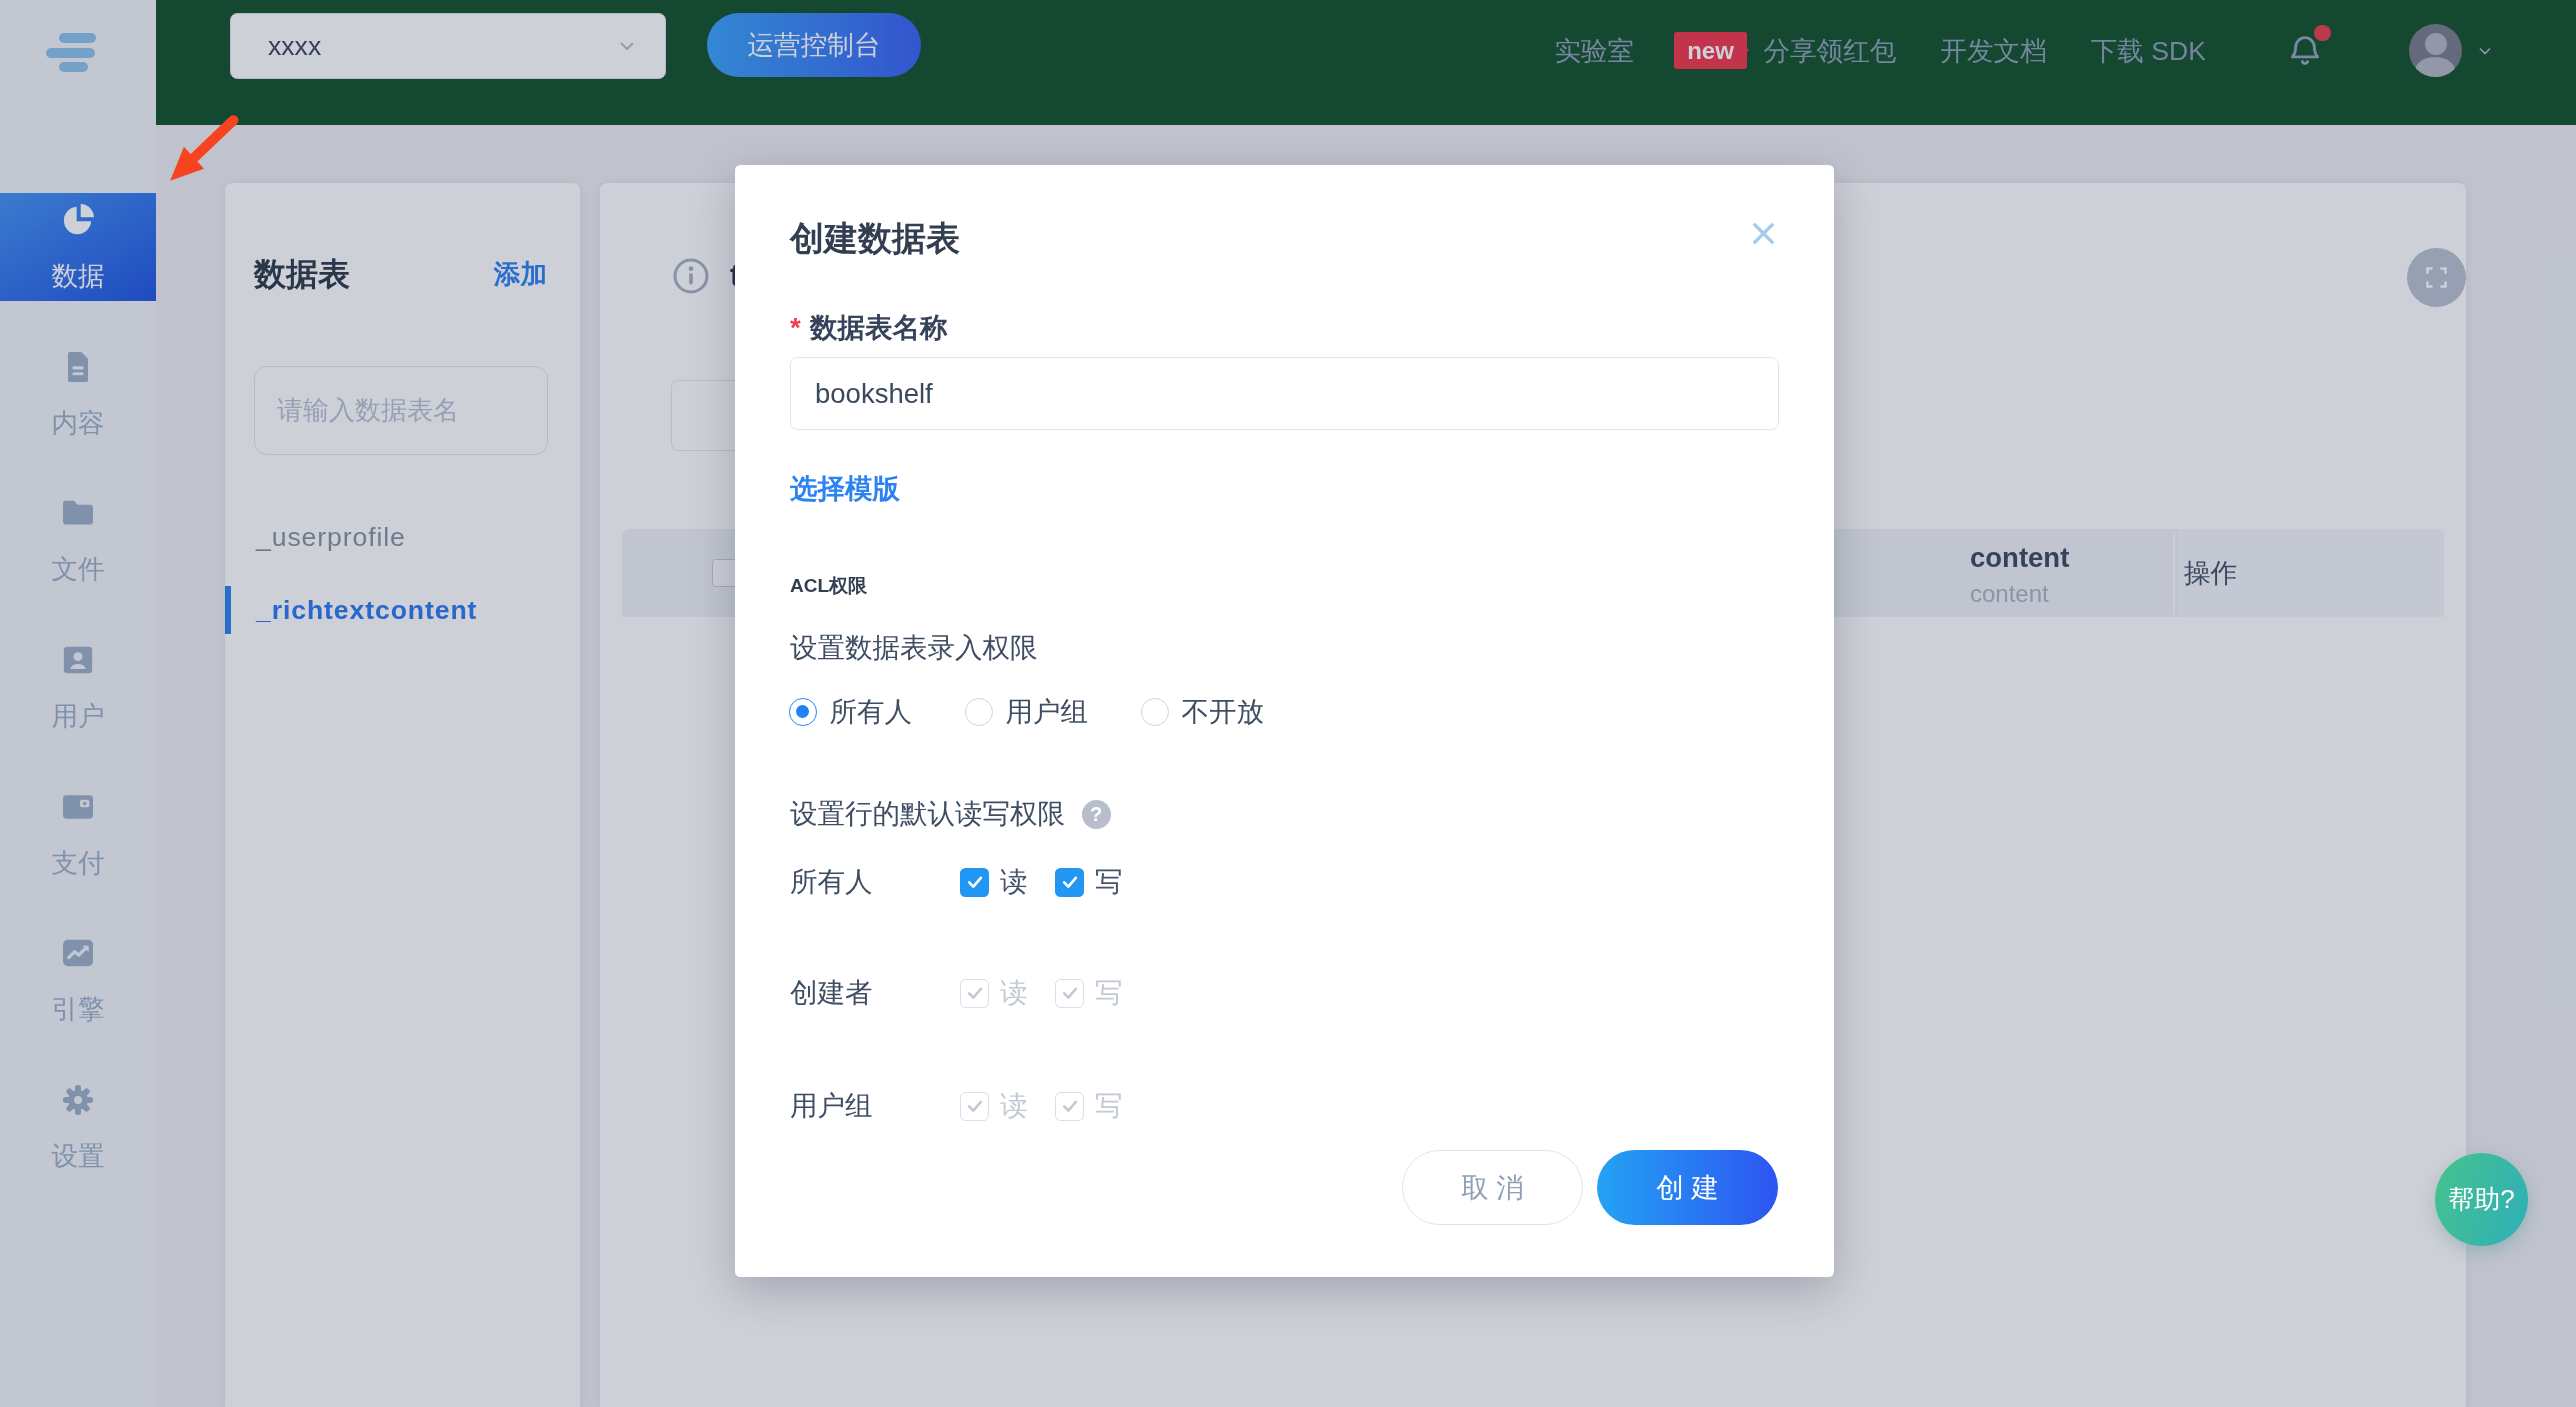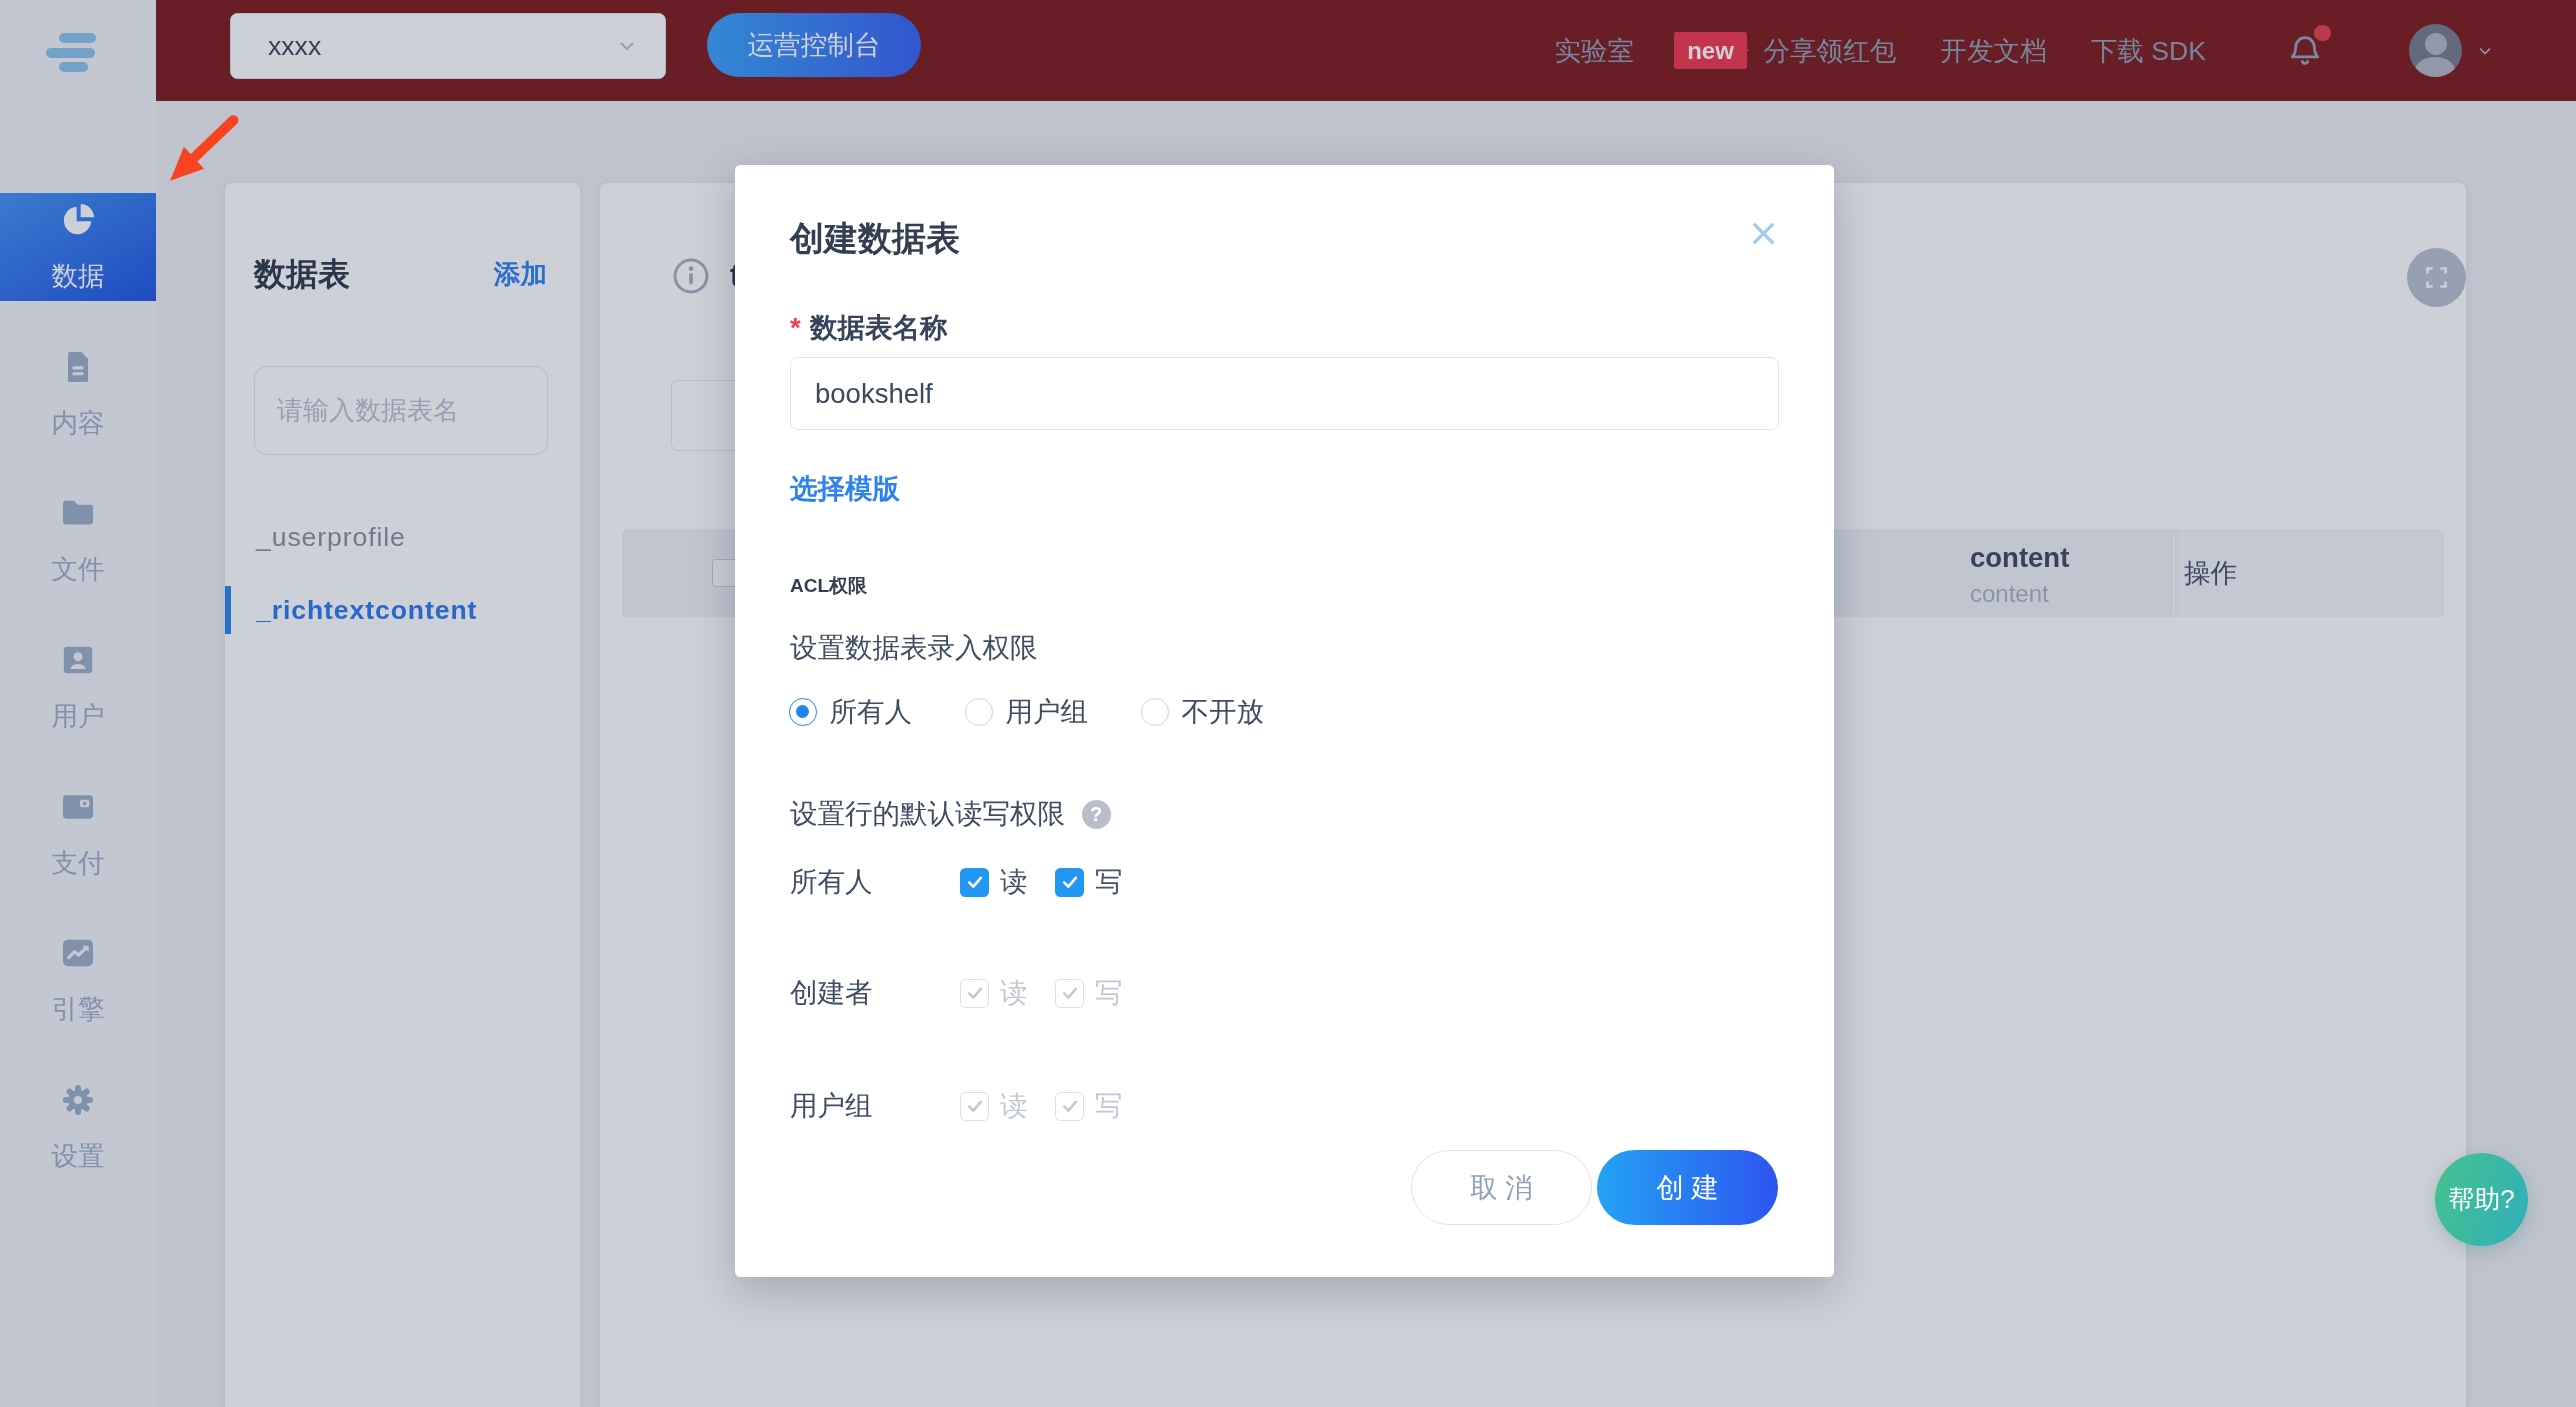--- a/index.html
+++ b/index.html
@@ -12,21 +12,21 @@
   .hamburger i { position:absolute; height:10px; border-radius:5.5px; background:#8cc4ec; display:block; }
   .hamburger i:nth-child(1){ left:13px; top:0; width:37px; }
   .hamburger i:nth-child(2){ left:0; top:14.7px; width:49px; }
   .hamburger i:nth-child(3){ left:13px; top:29px; width:29px; }
   .side-item { position:absolute; left:0; width:156px; height:108px; display:flex; flex-direction:column; align-items:center; justify-content:center; gap:18px; color:#9cb0c9; cursor:pointer; }
   .side-item .slabel { font-size:26.6px; }
   .side-item svg { width:40px; height:40px; }
   .side-item.active { background:linear-gradient(150deg,#4594f5 0%,#2257e2 100%); color:#ffffff; }
 
   
-  .topbar { position:absolute; left:156px; top:0; width:2420px; height:101px; background:#7f1d1d; z-index:1; }
+  .topbar { position:absolute; left:156px; top:0; width:2420px; height:125px; background:#14532d; z-index:1; }
   .app-select { position:absolute; left:74px; top:13px; width:436px; height:66px; border:1.8px solid #dde3ec; border-radius:7.3px; background:#fff; display:flex; align-items:center; justify-content:space-between; padding:0 26px 0 37px; cursor:pointer; }
   .app-select .val { font-size:26.6px; color:#3c4a5c; }
   .console-btn { position:absolute; left:551px; top:13px; width:214px; height:64px; border:none; border-radius:32px; background:linear-gradient(90deg,#3ba4fa,#3b64f4); color:#fff; font-size:26.6px; cursor:pointer; font-family:inherit; }
   .top-nav { position:absolute; right:0; top:0; height:101px; display:flex; align-items:center; padding-right:81px; }
   .top-nav a { font-size:26.6px; color:#8ea1b8; text-decoration:none; cursor:pointer; }
   .badge { margin-left:40px; position:relative; background:#f23a4f; color:#fff; font-size:24px; font-weight:bold; padding:4.6px 13px; border-radius:2.7px; }
   .badge:after { content:""; position:absolute; right:-11px; top:50%; margin-top:-9.2px; border:9.2px solid transparent; border-left:11px solid #f23a4f; }
   .nav-share { margin-left:16.5px; }
   .nav-docs,.nav-sdk { margin-left:44px; }
   .bell { position:relative; margin-left:79px; width:40px; height:44px; cursor:pointer; display:inline-block; }
@@ -85,21 +85,21 @@
   .q-icon { margin-left:16.5px; width:29px; height:29px; border-radius:50%; background:#b8bfcb; color:#fff; font-size:20px; font-weight:bold; display:flex; align-items:center; justify-content:center; }
   .perm-row { position:absolute; left:55px; display:flex; align-items:center; height:40px; }
   .perm-row.r0 { top:697px; } .perm-row.r1 { top:808px; } .perm-row.r2 { top:921px; }
   .perm-label { width:170px; font-size:27.5px; color:#3f4d63; }
   .cb { width:29px; height:29px; border-radius:5.5px; display:flex; align-items:center; justify-content:center; flex:none; cursor:pointer; }
   .cb.on { background:#2196f3; }
   .cb.dis { background:#fff; border:1.8px solid #d9dee8; cursor:default; }
   .cb svg { width:20px; height:20px; }
   .cb-lbl { font-size:27.5px; color:#45536b; margin:0 27.5px 0 11px; }
   .cb-lbl.dim { color:#c3c9d4; }
-  .m-foot { position:absolute; right:56px; bottom:52px; display:flex; gap:5px; }
+  .m-foot { position:absolute; right:56px; bottom:52px; display:flex; gap:14px; }
   .btn-cancel { width:181px; height:75px; border-radius:38px; border:1.8px solid #dfe4ec; background:#fff; color:#91a0b6; font-size:27.5px; cursor:pointer; font-family:inherit; }
   .btn-create { width:181px; height:75px; border-radius:38px; border:none; background:linear-gradient(90deg,#23a3f3,#2d54f1); color:#fff; font-size:27.5px; cursor:pointer; font-family:inherit; }
 
   .help-fab { position:absolute; right:48px; bottom:161px; width:93px; height:93px; border-radius:50%; background:linear-gradient(110deg,#47c28c,#2eafba); color:#fff; font-size:26px; display:flex; align-items:center; justify-content:center; z-index:60; cursor:pointer; box-shadow:0 5.5px 16.5px rgba(30,120,110,.25); }
 </style>
 </head>
 <body>
 
 <aside class="sidebar">
   <div class="hamburger">

